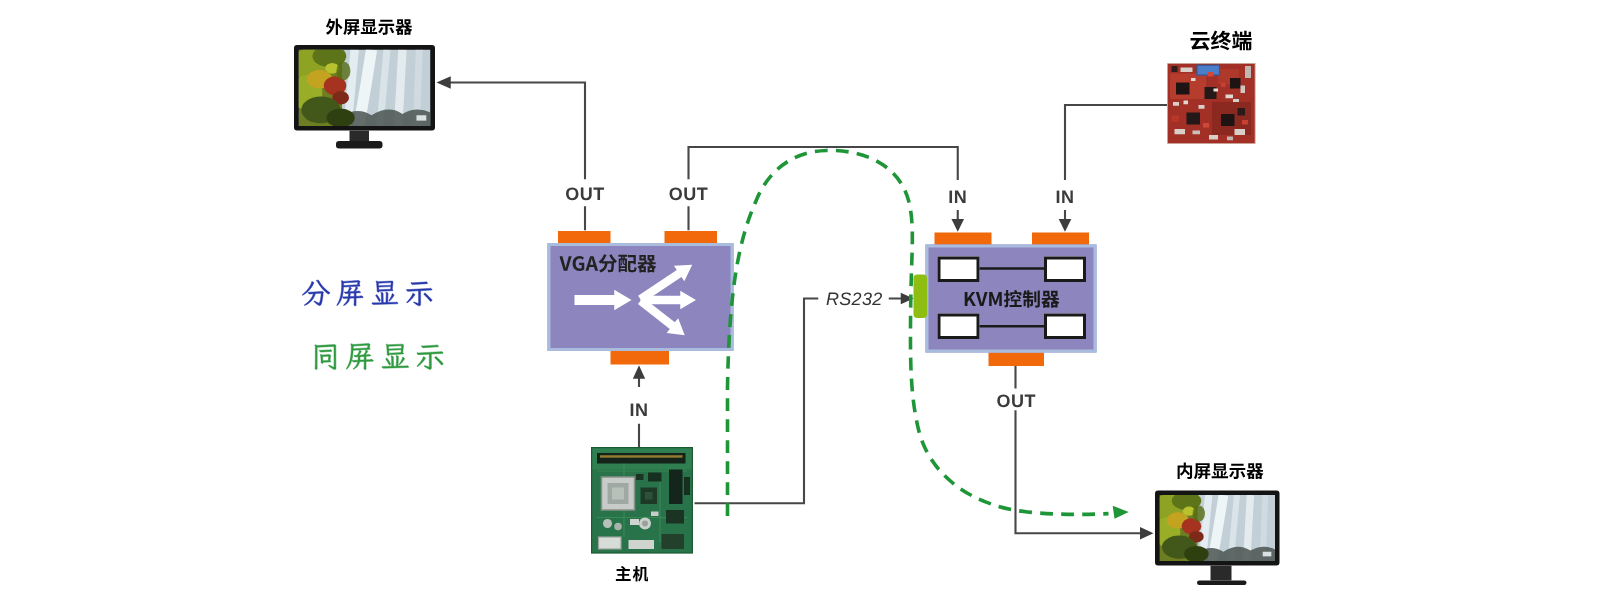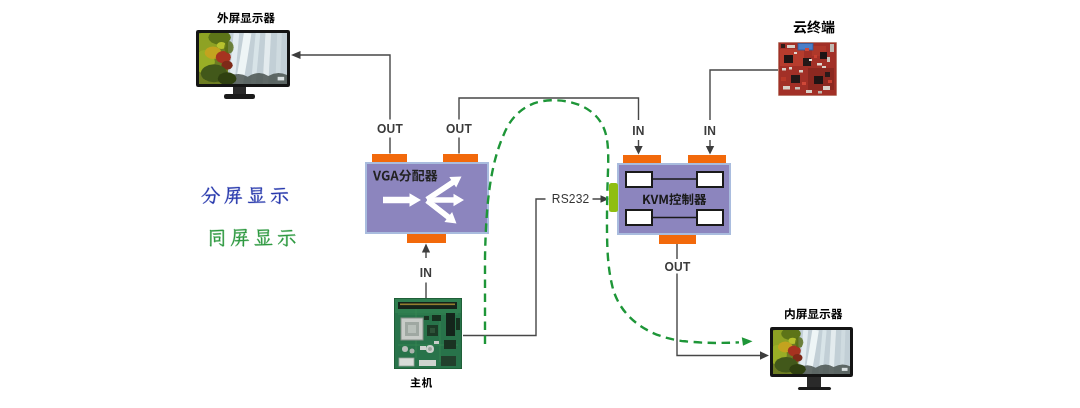--- a/index.html
+++ b/index.html
@@ -238,21 +238,21 @@
     <div class="stand-neck" style="left:807px;top:377px;width:14px;height:9.5px;"></div>
     <div class="stand-base" style="left:798px;top:386.5px;width:33px;height:3.5px;"></div>
   </div>
 
   <div class="ptxt" style="left:374px;top:123.5px;width:32px;">OUT</div>
   <div class="ptxt" style="left:443px;top:123.5px;width:32px;">OUT</div>
   <div class="ptxt" style="left:410px;top:267.5px;width:32px;">IN</div>
   <div class="ptxt" style="left:622.5px;top:126px;width:32px;">IN</div>
   <div class="ptxt" style="left:694px;top:126px;width:32px;">IN</div>
   <div class="ptxt" style="left:661.5px;top:261.5px;width:32px;">OUT</div>
-  <div class="ptxt" style="left:549.5px;top:193.5px;width:40px;text-align:right;font-weight:400;letter-spacing:0.2px;color:#333;">RS232</div>
+  <div class="ptxt" style="left:549.5px;top:193.5px;width:40px;text-align:center;font-weight:400;letter-spacing:0.2px;color:#333;font-style:italic;">RS232</div>
 
   <svg id="overlay" width="1080" height="408" viewBox="0 0 1080 408">
     <g stroke="#474747" stroke-width="1.4" fill="none">
       <path d="M295,55 H390 V119.5 M390,137.5 V153.5"></path>
       <path d="M459,153.5 V137.5 M459,119.5 V98 H638.5 V120 M638.5,140 V146.5"></path>
       <path d="M778,70 H710 V120 M710,140 V146.5"></path>
       <path d="M426,298 V282.5 M426,258 V251.5"></path>
       <path d="M463,335.5 H536 V199 H545.5 M592.5,199 H601.5"></path>
       <path d="M677,244 V259 M677,273.5 V355.5 H761"></path>
       <path d="M653,179 H696 M653,217.5 H696" stroke="#1a1a1a" stroke-width="1.6"></path>

